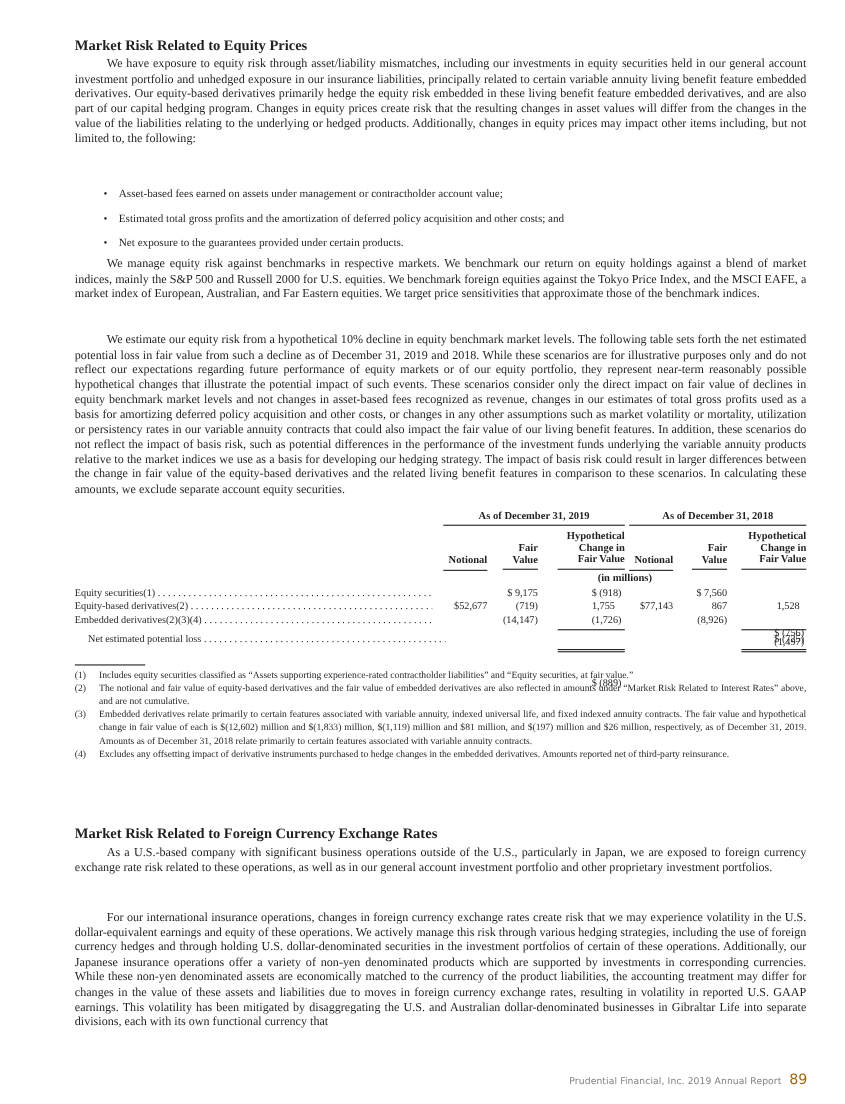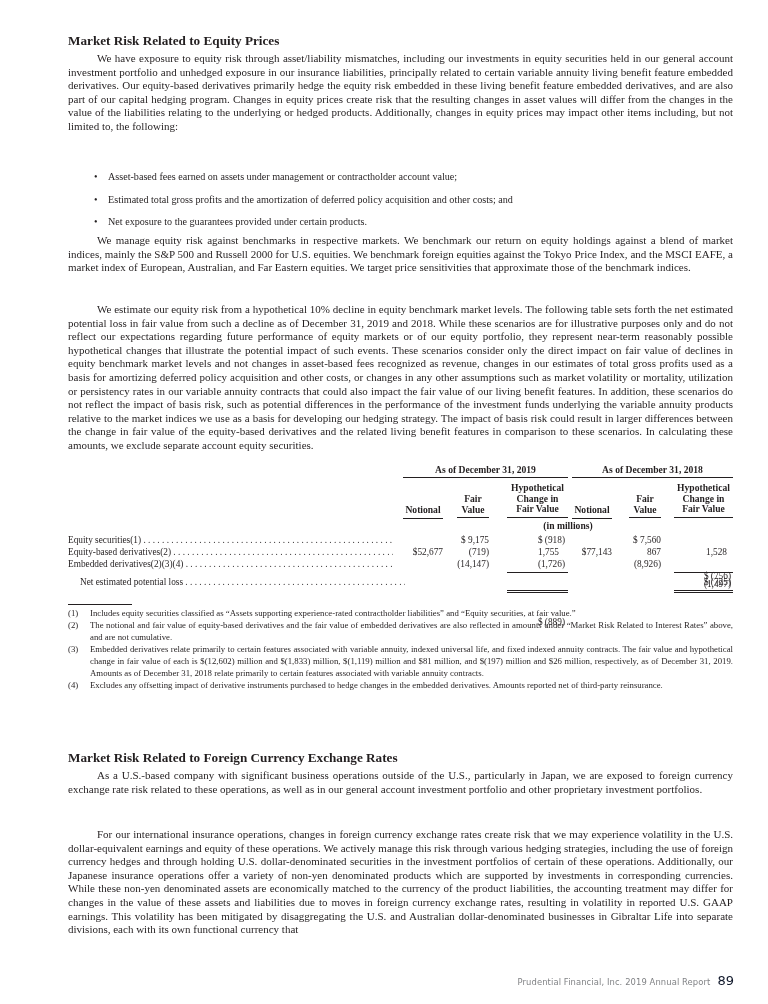--- a/index.html
+++ b/index.html
@@ -21,40 +21,40 @@
     ul.bullets { position: absolute; left: 0; top: 170px; margin: 0; padding: 0; list-style: none; width: 665px; }
     ul.bullets li {
       font-size: 10.15px; line-height: 13.6px; padding-left: 40px; position: relative; height: 22.5px;
     }
     ul.bullets li .dot { position: absolute; left: 26px; top: 0; }
 
     
     .tbl { position: absolute; left: 0; top: 464px; width: 665px; font-size: 9.3px; }
     .grp { position: absolute; top: 0; font-weight: bold; text-align: center; font-size: 9.6px; line-height: 12px; }
     .grp .rule { border-bottom: 1.5px solid #231f20; height: 0; margin-top: 1px; }
-    .colh { position: absolute; font-weight: bold; text-align: center; font-size: 9.6px; line-height: 10.6px; }
+    .colh { position: absolute; font-weight: bold; text-align: right; font-size: 9.6px; line-height: 10.6px; }
     .colh .ul { border-bottom: 1px solid #231f20; margin-top: 2px; }
     .units { position: absolute; font-weight: bold; font-size: 9.6px; text-align: center; }
     .row { position: absolute; left: 0; width: 665px; height: 12px; line-height: 12px; font-size: 9.3px; }
     .row .lbl { position: absolute; left: 0; white-space: nowrap; overflow: hidden; width: 325px; }
     .row .cell { position: absolute; text-align: right; white-space: nowrap; }
     .uline { position: absolute; border-bottom: 1px solid #231f20; height: 0; }
     .dline { position: absolute; border-top: 1px solid #231f20; border-bottom: 1px solid #231f20; height: 1px; }
 
     .fn-rule { position: absolute; left: 0; top: 604px; width: 64px; border-top: 1px solid #231f20; }
     ol.notes { position: absolute; left: 0; top: 608px; margin: 0; padding: 0; list-style: none; width: 665px; }
     ol.notes li { position: relative; padding-left: 22px; font-size: 8.75px; line-height: 11.7px; text-align: justify; margin-bottom: 0.6px; }
     ol.notes li .num { position: absolute; left: 0; top: 0; }
 
     .footer {
       position: absolute; right: 34px; top: 970px;
       font-family: "DejaVu Sans", "Liberation Sans", sans-serif; color: #808285;
     }
     .footer .ft-text { font-size: 8.4px; letter-spacing: 0.1px; }
-    .footer .pg { font-size: 13px; color: #0f172a; margin-left: 7px; }
+    .footer .pg { font-size: 13px; color: #a16207; margin-left: 7px; }
   </style>
 </head>
 <body>
 
 <div class="page">
 
   <h2 class="section" style="top:33px;">Market Risk Related to Equity Prices</h2>
   <p class="para" style="top:52px;">We have exposure to equity risk through asset/liability mismatches, including our investments in equity securities held in our general account investment portfolio and unhedged exposure in our insurance liabilities, principally related to certain variable annuity living benefit feature embedded derivatives. Our equity-based derivatives primarily hedge the equity risk embedded in these living benefit feature embedded derivatives, and are also part of our capital hedging program. Changes in equity prices create risk that the resulting changes in asset values will differ from the changes in the value of the liabilities relating to the underlying or hedged products. Additionally, changes in equity prices may impact other items including, but not limited to, the following:</p>
 
   <ul class="bullets">

